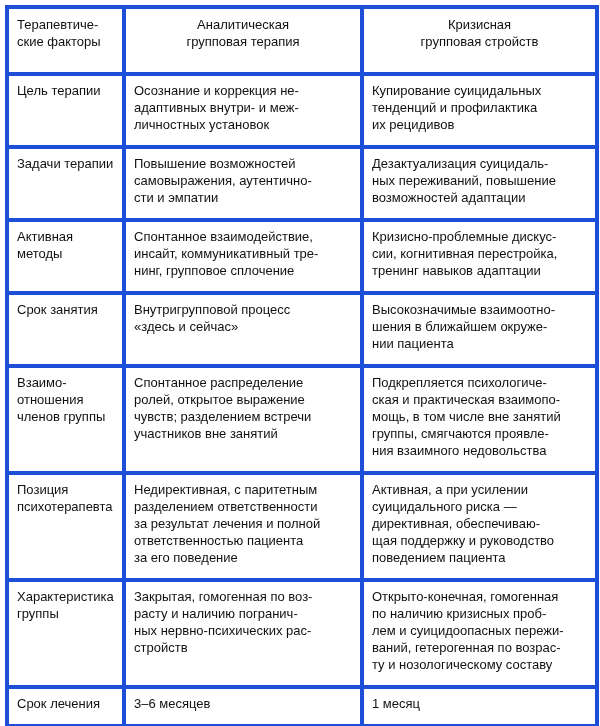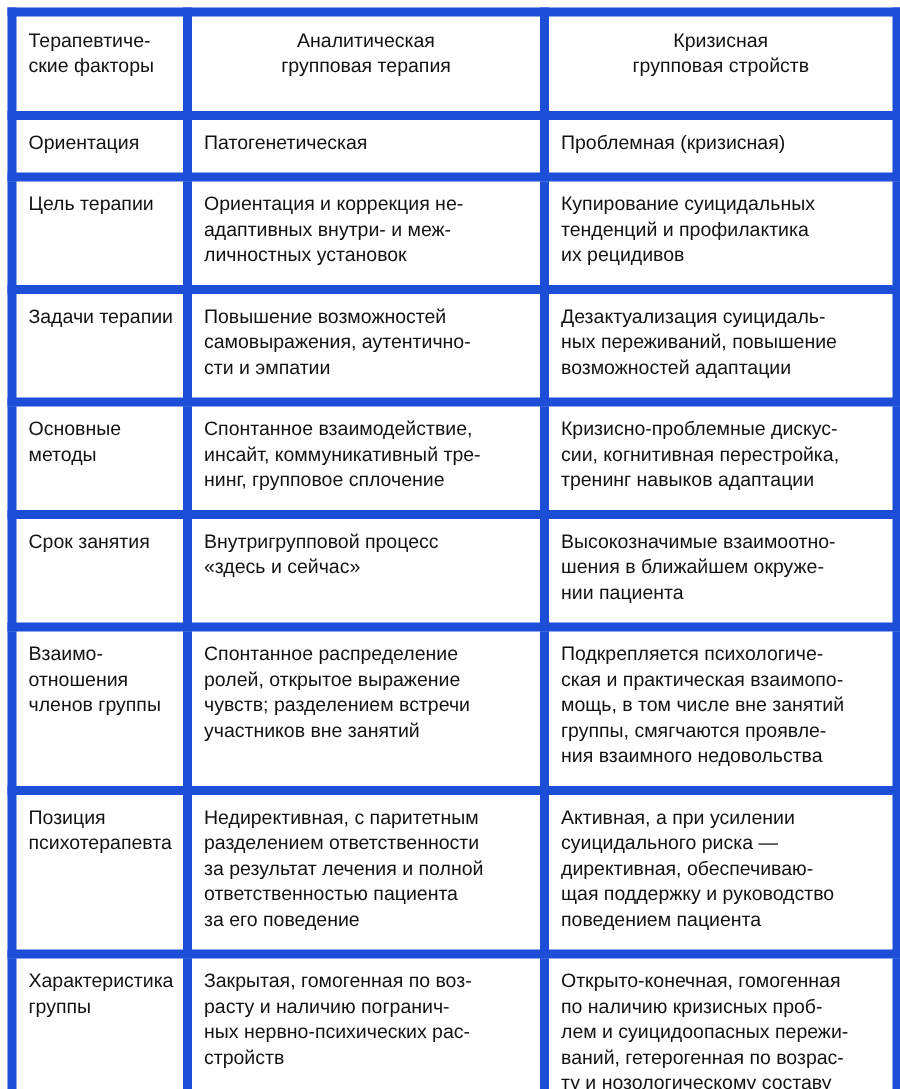--- a/index.html
+++ b/index.html
@@ -18,21 +18,21 @@
     padding: 5px 5px 0 5px;
     box-sizing: border-box;
   }
   table.cmp {
     border-collapse: collapse;
     width: 590px;
     table-layout: fixed;
   }
   table.cmp th,
   table.cmp td {
-    border: 6px solid #1d4ed8;
+    border: 4px solid #1d4ed8;
     vertical-align: top;
     font-size: 13px;
     line-height: 17px;
     font-weight: normal;
     padding: 6px 8px 12px 8px;
     white-space: pre-line;
     word-wrap: break-word;
   }
   table.cmp th {
     padding-top: 7px;
@@ -60,44 +60,39 @@
         <th class="col-factor">Терапевтиче-
 ские факторы</th>
         <th>Аналитическая
 групповая терапия</th>
         <th>Кризисная
 групповая стройств</th>
       </tr>
     </thead>
     <tbody>
       <tr>
-        <td class="factor-cell">Ориентация</td>
-        <td>Патогенетическая</td>
-        <td>Проблемная (кризисная)</td>
-      </tr>
-      <tr>
         <td class="factor-cell">Цель терапии</td>
-        <td>Ориентация и коррекция не-
+        <td>Осознание и коррекция не-
 адаптивных внутри- и меж-
 личностных установок</td>
         <td>Купирование суицидальных
 тенденций и профилактика
 их рецидивов</td>
       </tr>
       <tr>
         <td class="factor-cell">Задачи терапии</td>
         <td>Повышение возможностей
 самовыражения, аутентично-
 сти и эмпатии</td>
         <td>Дезактуализация суицидаль-
 ных переживаний, повышение
 возможностей адаптации</td>
       </tr>
       <tr>
-        <td class="factor-cell">Основные
+        <td class="factor-cell">Активная
 методы</td>
         <td>Спонтанное взаимодействие,
 инсайт, коммуникативный тре-
 нинг, групповое сплочение</td>
         <td>Кризисно-проблемные дискус-
 сии, когнитивная перестройка,
 тренинг навыков адаптации</td>
       </tr>
       <tr>
         <td class="factor-cell">Срок занятия</td>

